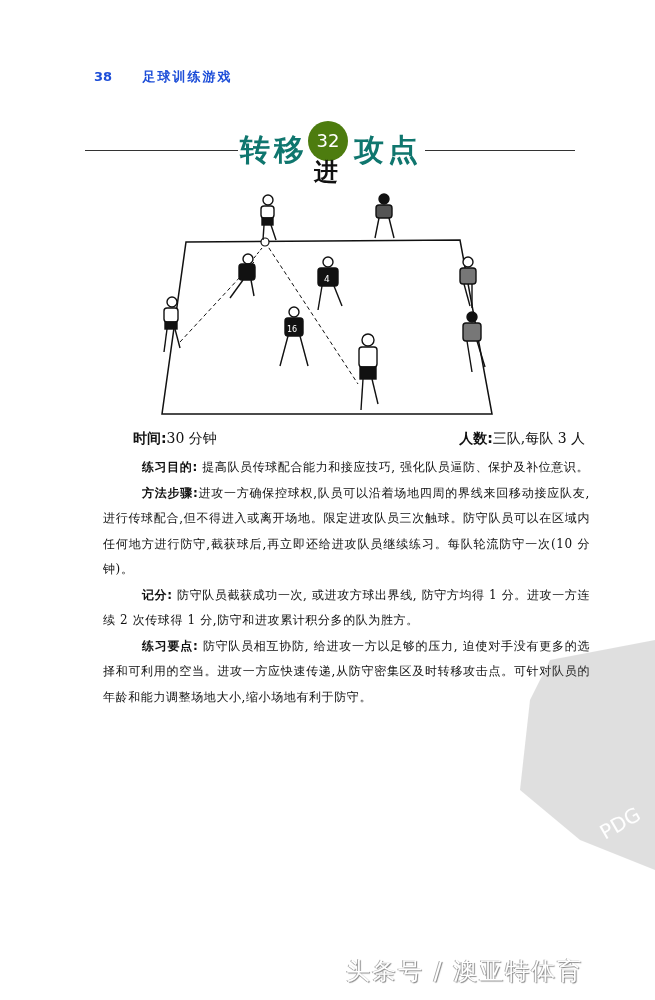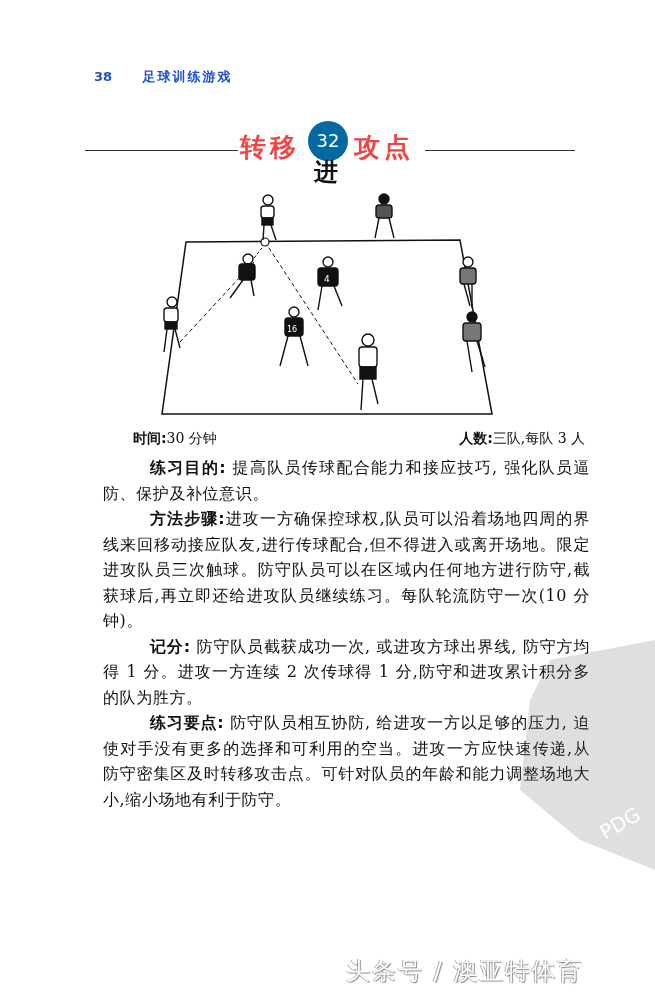--- a/index.html
+++ b/index.html
@@ -6,34 +6,34 @@
   html, body { width: 655px; height: 1000px; background: #ffffff; overflow: hidden; }
   body { position: relative; font-family: "DejaVu Serif", "Liberation Serif", serif; color: #111; }
 
   .page-header { position: absolute; left: 58px; top: 68px; font-family: "DejaVu Sans", sans-serif; font-weight: bold; font-size: 13px; color: #1d4ed8; margin-left: 36px; }
   .page-header .page-num { display: inline-block; width: 44px; }
   .page-header .book-title { letter-spacing: 2px; }
 
   .title-rule { position: absolute; top: 150px; height: 1px; background: #333; }
   .title-rule.left { left: 85px; width: 155px; }
   .title-rule.right { left: 425px; width: 150px; }
-  .title-word { position: absolute; top: 130px; font-family: "DejaVu Sans", sans-serif; font-weight: bold; font-size: 26px; color: #ef4444; letter-spacing: 4px; background: #fff; padding: 0 2px; }
+  .title-word { position: absolute; top: 130px; font-family: "DejaVu Sans", sans-serif; font-weight: bold; font-size: 30px; color: #0f766e; letter-spacing: 4px; background: #fff; padding: 0 2px; }
   .title-word.w1 { left: 238px; }
   .title-word.w2 { left: 352px; }
-  .title-badge { position: absolute; left: 308px; top: 121px; width: 40px; height: 40px; border-radius: 50%; background: #0369a1; color: #fff; font-family: "DejaVu Sans", sans-serif; font-size: 18px; text-align: center; line-height: 40px; }
+  .title-badge { position: absolute; left: 308px; top: 121px; width: 40px; height: 40px; border-radius: 50%; background: #4d7c0f; color: #fff; font-family: "DejaVu Sans", sans-serif; font-size: 18px; text-align: center; line-height: 40px; }
   .title-below { position: absolute; left: 314px; top: 156px; font-family: "DejaVu Sans", sans-serif; font-weight: bold; font-size: 24px; color: #111; }
 
   .figure { position: absolute; left: 150px; top: 192px; width: 360px; height: 230px; }
 
   .info-line { position: absolute; top: 430px; font-size: 14px; }
   .info-line.left { left: 118px; }
   .info-line.right { right: 70px; margin-left: 32px; }
   .bold-label { font-family: "DejaVu Sans", sans-serif; font-weight: bold; padding-left: 15px; }
 
-  .body-text { position: absolute; left: 103px; top: 455px; width: 487px; font-size: 16px; line-height: 25.5px; text-align: justify; letter-spacing: 0.6px; }
+  .body-text { position: absolute; left: 103px; top: 455px; width: 487px; font-size: 12px; line-height: 25.5px; text-align: justify; letter-spacing: 0.6px; }
   .body-text p { text-indent: 2em; margin-bottom: 0; }
 
   .watermark-stamp { position: absolute; left: 520px; top: 640px; width: 135px; height: 230px; opacity: 0.18; }
   .footer-watermark { position: absolute; left: 346px; top: 955px; font-family: "DejaVu Sans", sans-serif; font-size: 24px; color: #fff; letter-spacing: 2px; text-shadow: 1px 1px 1px #888, -1px 0 0 #aaa; }
 </style>
 </head>
 <body>
 
 <div class="page-header">
   <span class="page-num">38</span>

